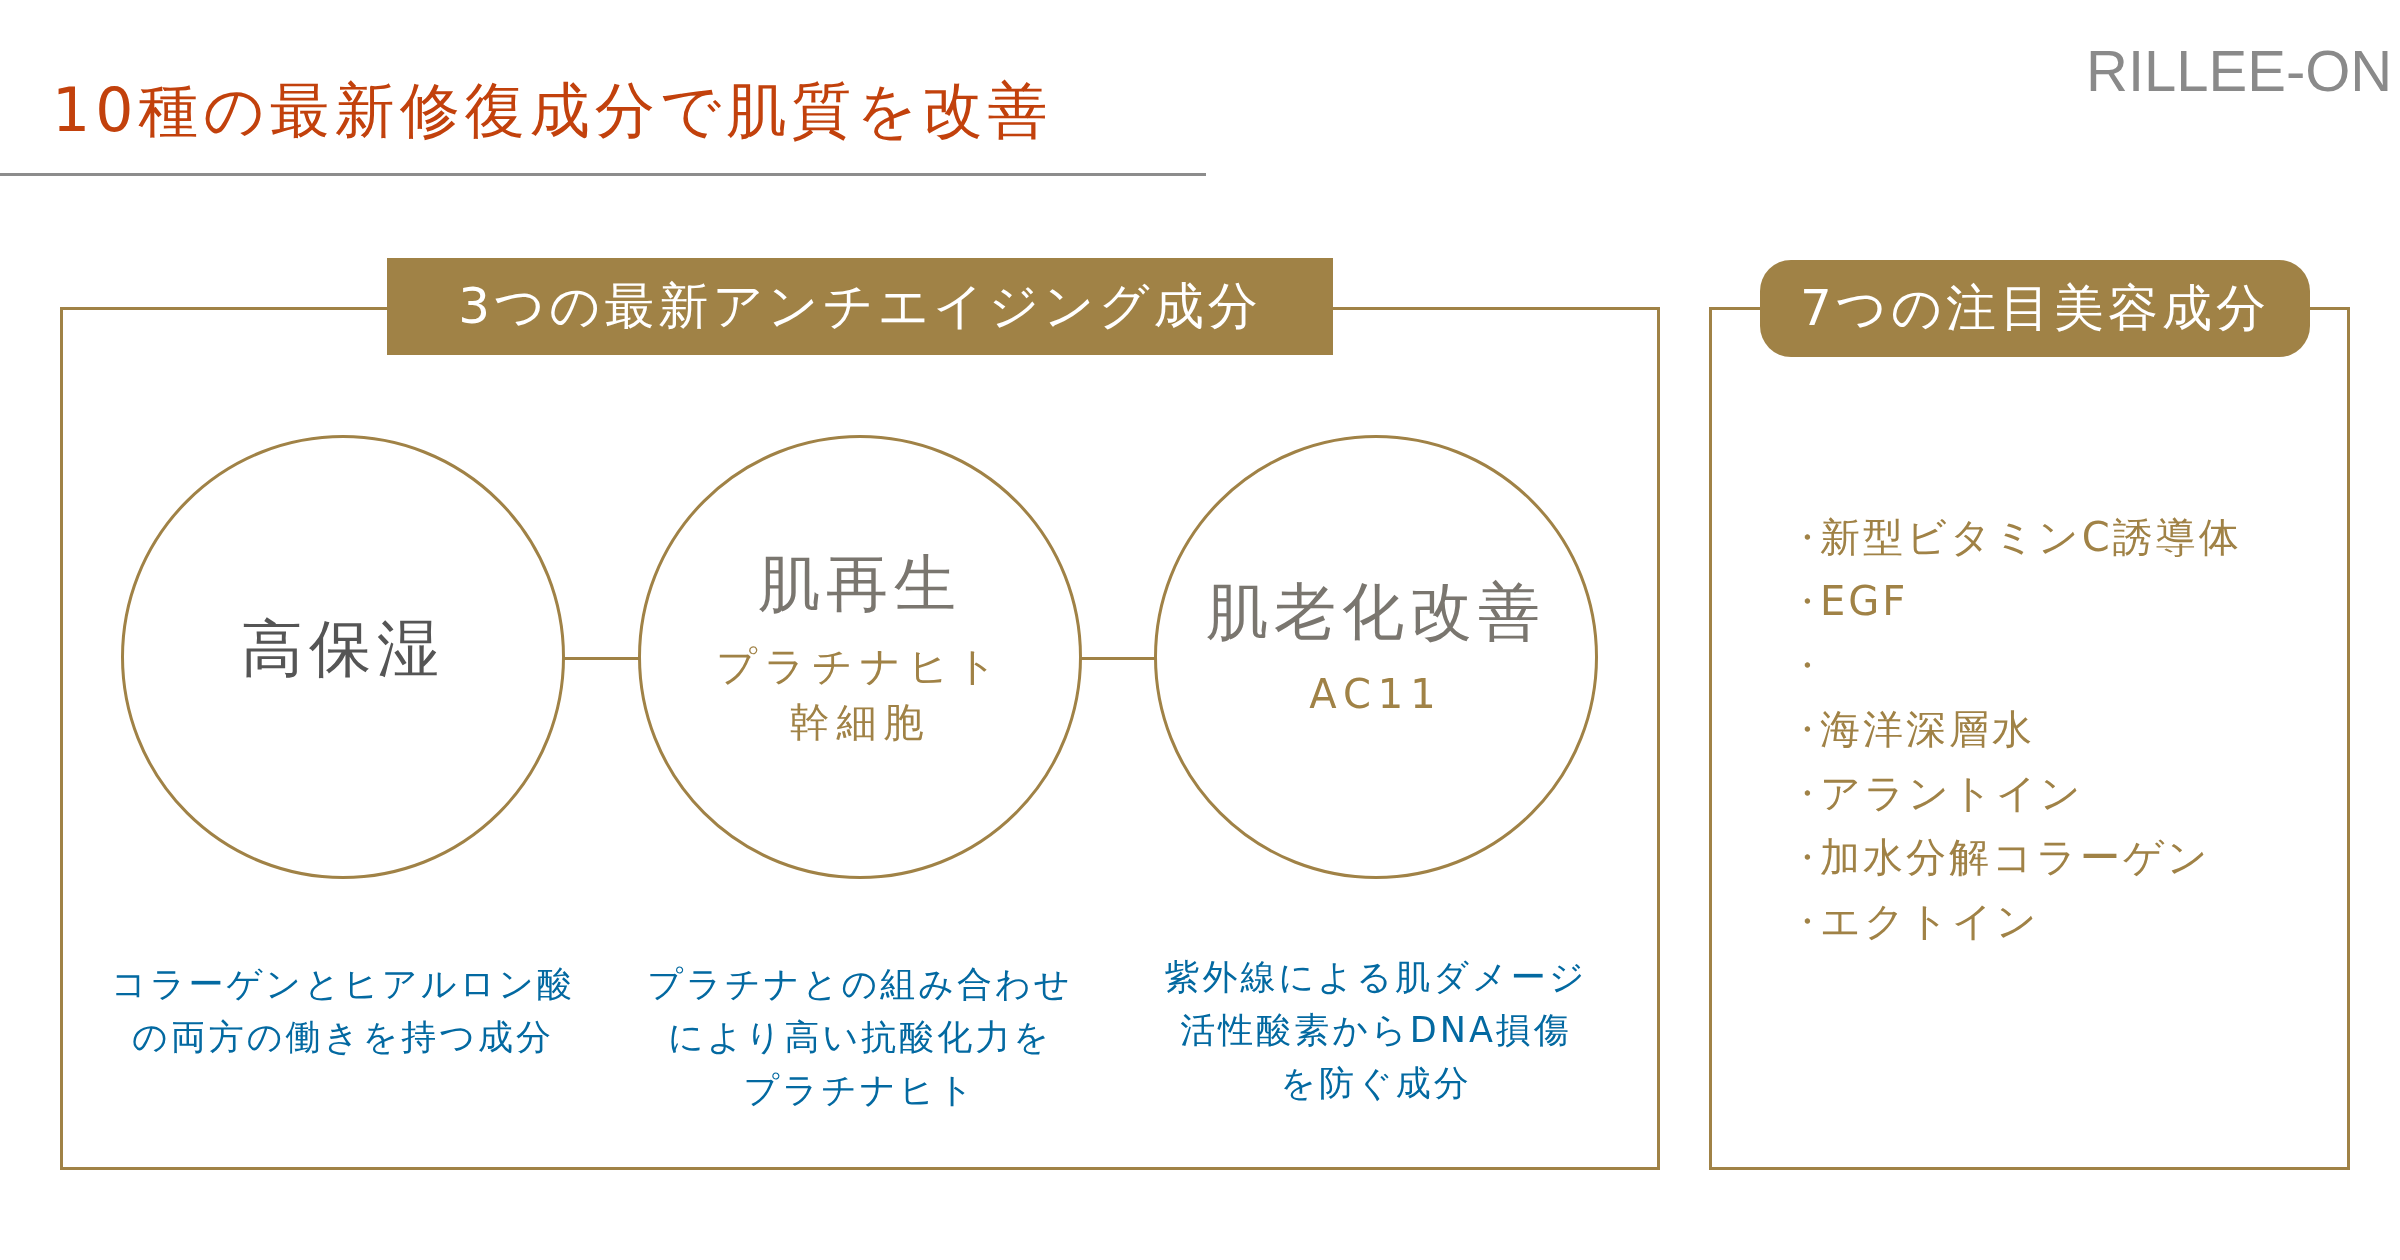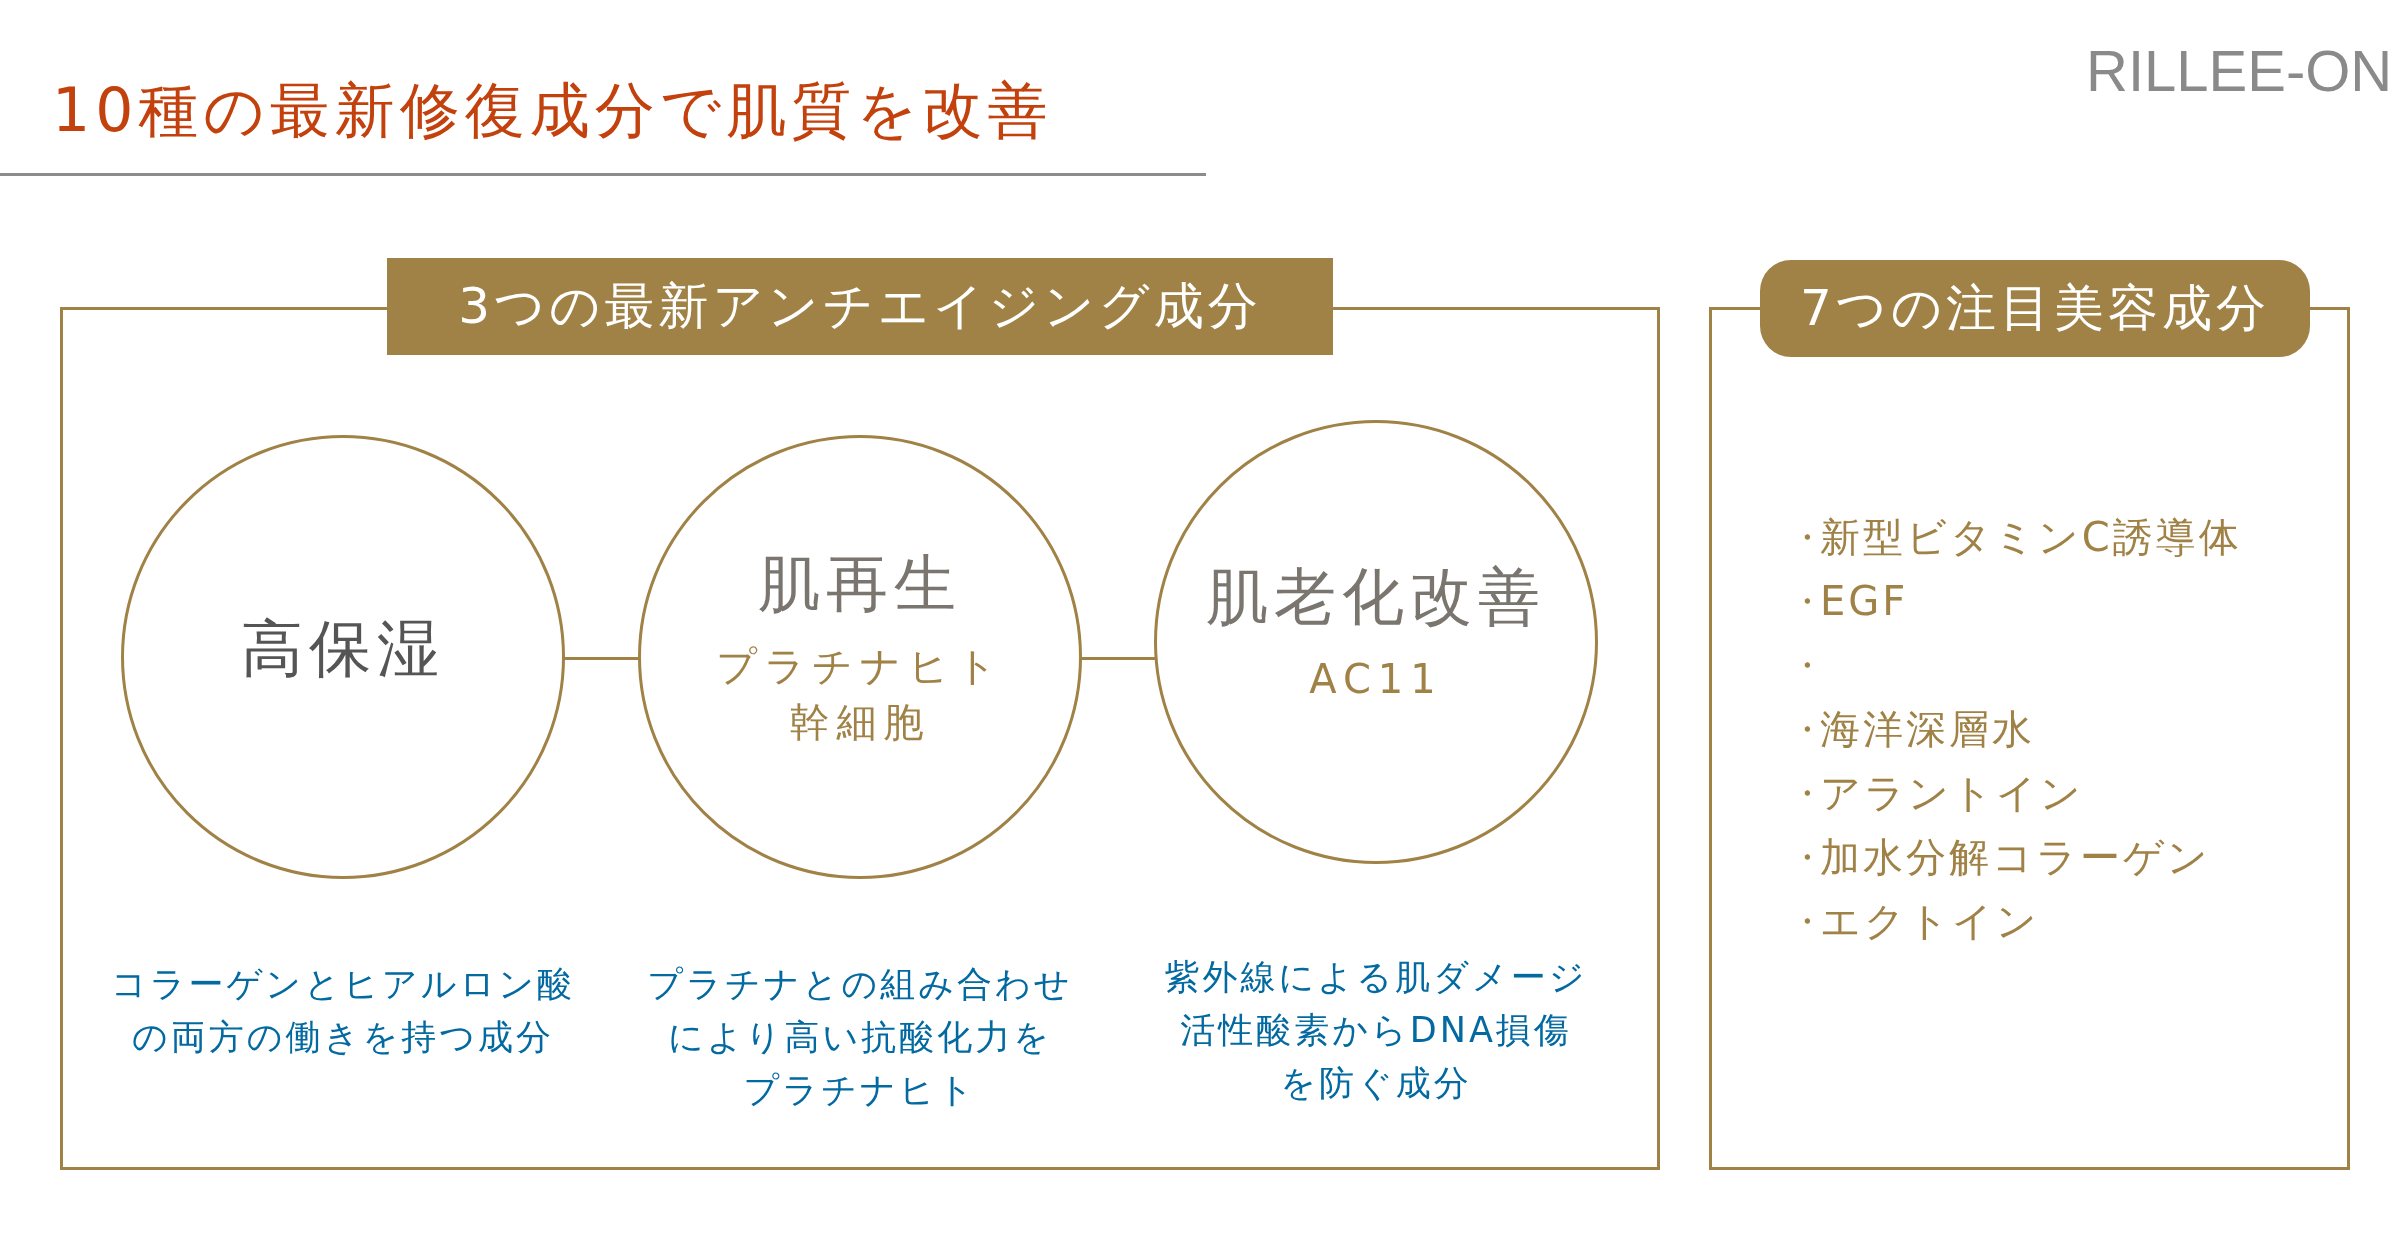--- a/index.html
+++ b/index.html
@@ -32,21 +32,21 @@
   }
   .badge-left { left: 387px; top: 258px; width: 946px; height: 97px; }
   .badge-right { left: 1760px; top: 260px; width: 550px; height: 97px; border-radius: 31px; }
   .circle {
     width: 444px; height: 444px; border: 3px solid #A08246; border-radius: 50%;
     box-sizing: border-box; background: #fff;
     display: flex; flex-direction: column; align-items: center; justify-content: center;
   }
   .c1 { left: 121px; top: 435px; }
   .c2 { left: 638px; top: 435px; }
-  .c3 { left: 1154px; top: 420px; }
+  .c3 { left: 1154px; top: 435px; }
   .connector { height: 3px; background: #A08246; }
   .conn1 { left: 564px; top: 657px; width: 75px; }
   .conn2 { left: 1081px; top: 657px; width: 75px; }
   .c-title {
     font-size: 62px; letter-spacing: 6px; line-height: 72px; margin-top: -16px;
     white-space: nowrap;
   }
   .c-title.dark { color: #555555; }
   .c-title.warm { color: #7a766f; }
   .c-sub {

